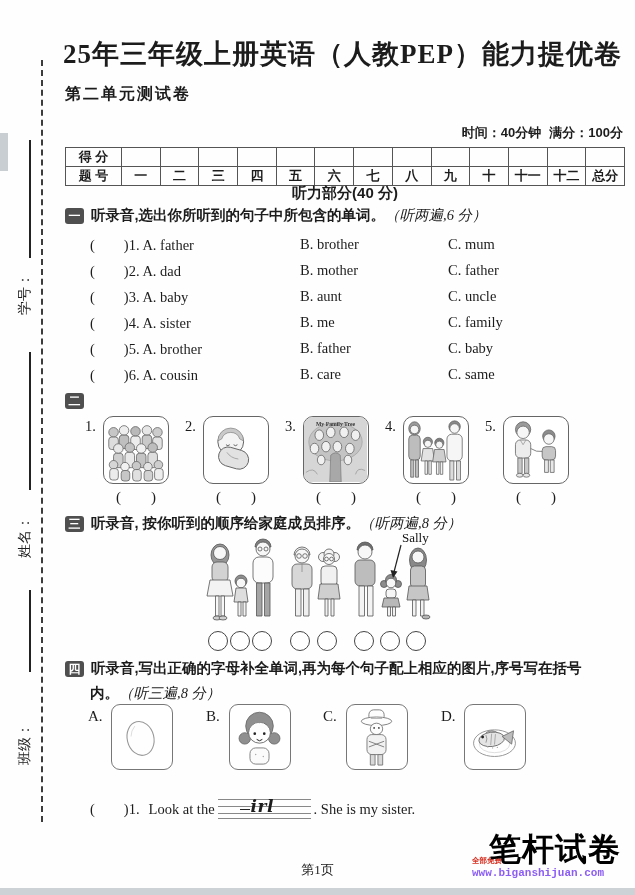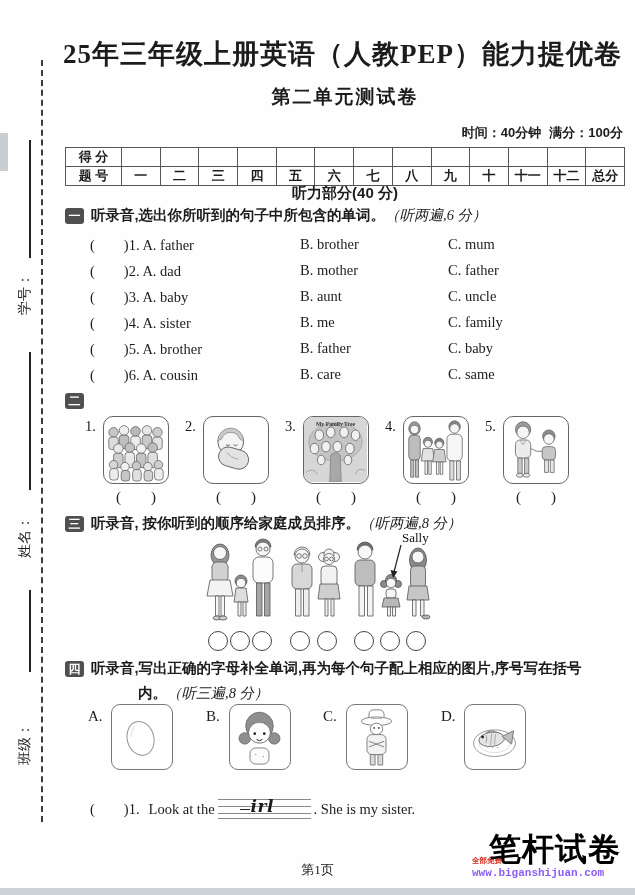--- a/index.html
+++ b/index.html
@@ -2,21 +2,21 @@
 <html><head>
 <meta charset="utf-8">
 <style>
   * { box-sizing: border-box; }
   html,body { margin:0; padding:0; }
   body { width:635px; height:895px; background:#fff; font-family:"Liberation Sans",sans-serif; color:#1c1c1c; }
   .page { position:relative; width:635px; height:895px; background:#fefefe; overflow:hidden; }
 
   .abs { position:absolute; }
   .title { left:55px; width:575px; top:36px; text-align:center; font-family:"Liberation Serif",serif; font-size:27px; font-weight:700; letter-spacing:1px; }
-  .subtitle { left:65px; width:560px; top:84px; text-align:center; font-family:"Liberation Serif",serif; font-size:19px; font-weight:600; letter-spacing:2px; }
+  .subtitle { left:65px; width:560px; top:84px; font-family:"Liberation Serif",serif; font-size:16px; font-weight:600; letter-spacing:2px; }
   .timeline { right:12px; top:124px; font-size:13px; font-weight:700; }
   .timeline span { margin-left:8px; }
 
   table.score-table { position:absolute; left:65px; top:147px; width:560px; border-collapse:collapse; table-layout:fixed; }
   .score-table td { border:1px solid #555; height:16px; text-align:center; font-weight:700; font-size:13px; padding:0; }
 
   .listen-h { left:65px; width:560px; top:184px; text-align:center; font-weight:700; font-size:15px; }
 
   .sec-header { left:65px; width:565px; display:flex; align-items:flex-start; font-size:14.5px; font-weight:700; line-height:19px; }
   .badge { flex:none; width:19px; height:16px; background:#4f4f4f; color:#fff; border-radius:3px; font-size:12px; line-height:16px; text-align:center; margin:2px 7px 0 0; }
@@ -401,21 +401,21 @@
           <circle cx="192" cy="111" r="9.5"></circle>
           <circle cx="218" cy="111" r="9.5"></circle>
       </g>
     </svg>
   </div>
 
   <div class="abs sec-header" style="top:659px;">
     <span class="badge">四</span>
     <span>听录音,写出正确的字母补全单词,再为每个句子配上相应的图片,序号写在括号</span>
   </div>
-  <div class="abs sec-cont" style="top:684px;margin-left:48px;">
+  <div class="abs sec-cont" style="top:684px;">
     <span>内。</span><span class="sec-note">（听三遍,8 分）</span>
   </div>
 
   <div class="s4-item" style="left:88px;">
     <span class="s4-label">A.</span>
     <div class="s4-box">
       <svg viewBox="0 0 62 66" width="59" height="63">
         <ellipse cx="30" cy="35" rx="14" ry="18" transform="rotate(-14 30 35)" fill="#fefefe" stroke="#999" stroke-width="1.1"></ellipse>
         <path d="M24,22 q-4,5 -4,11" fill="none" stroke="#ddd" stroke-width="1"></path>
       </svg>

